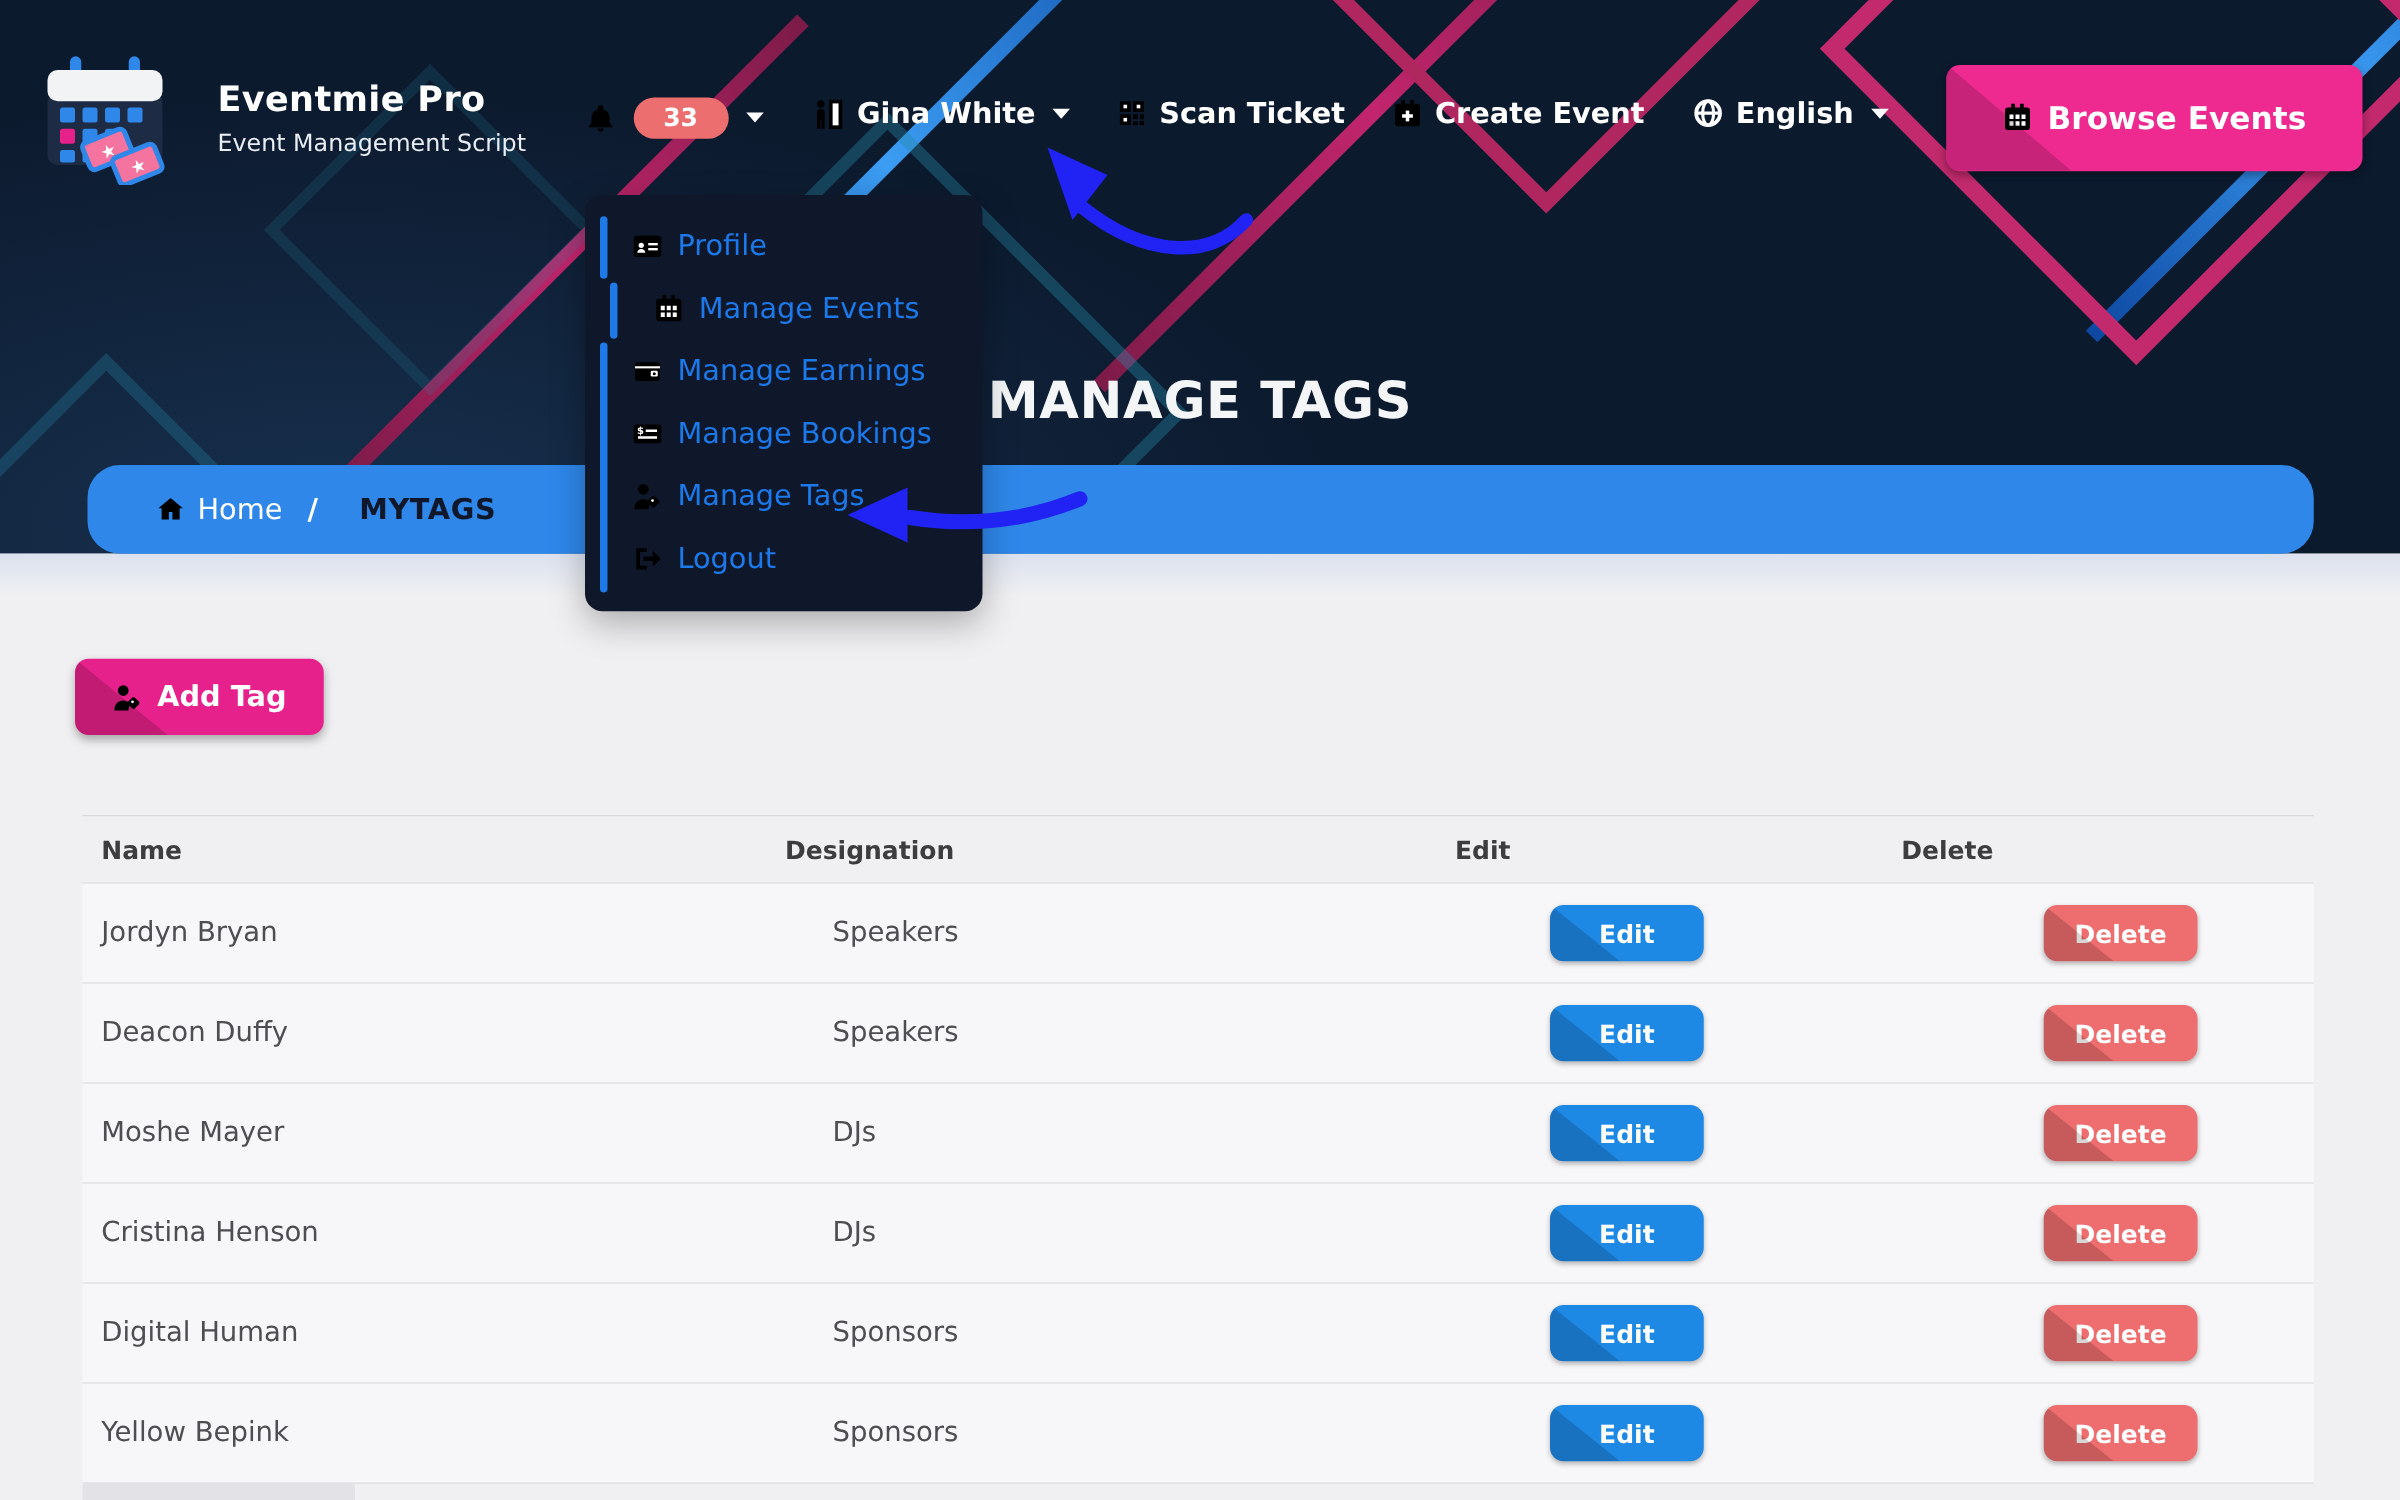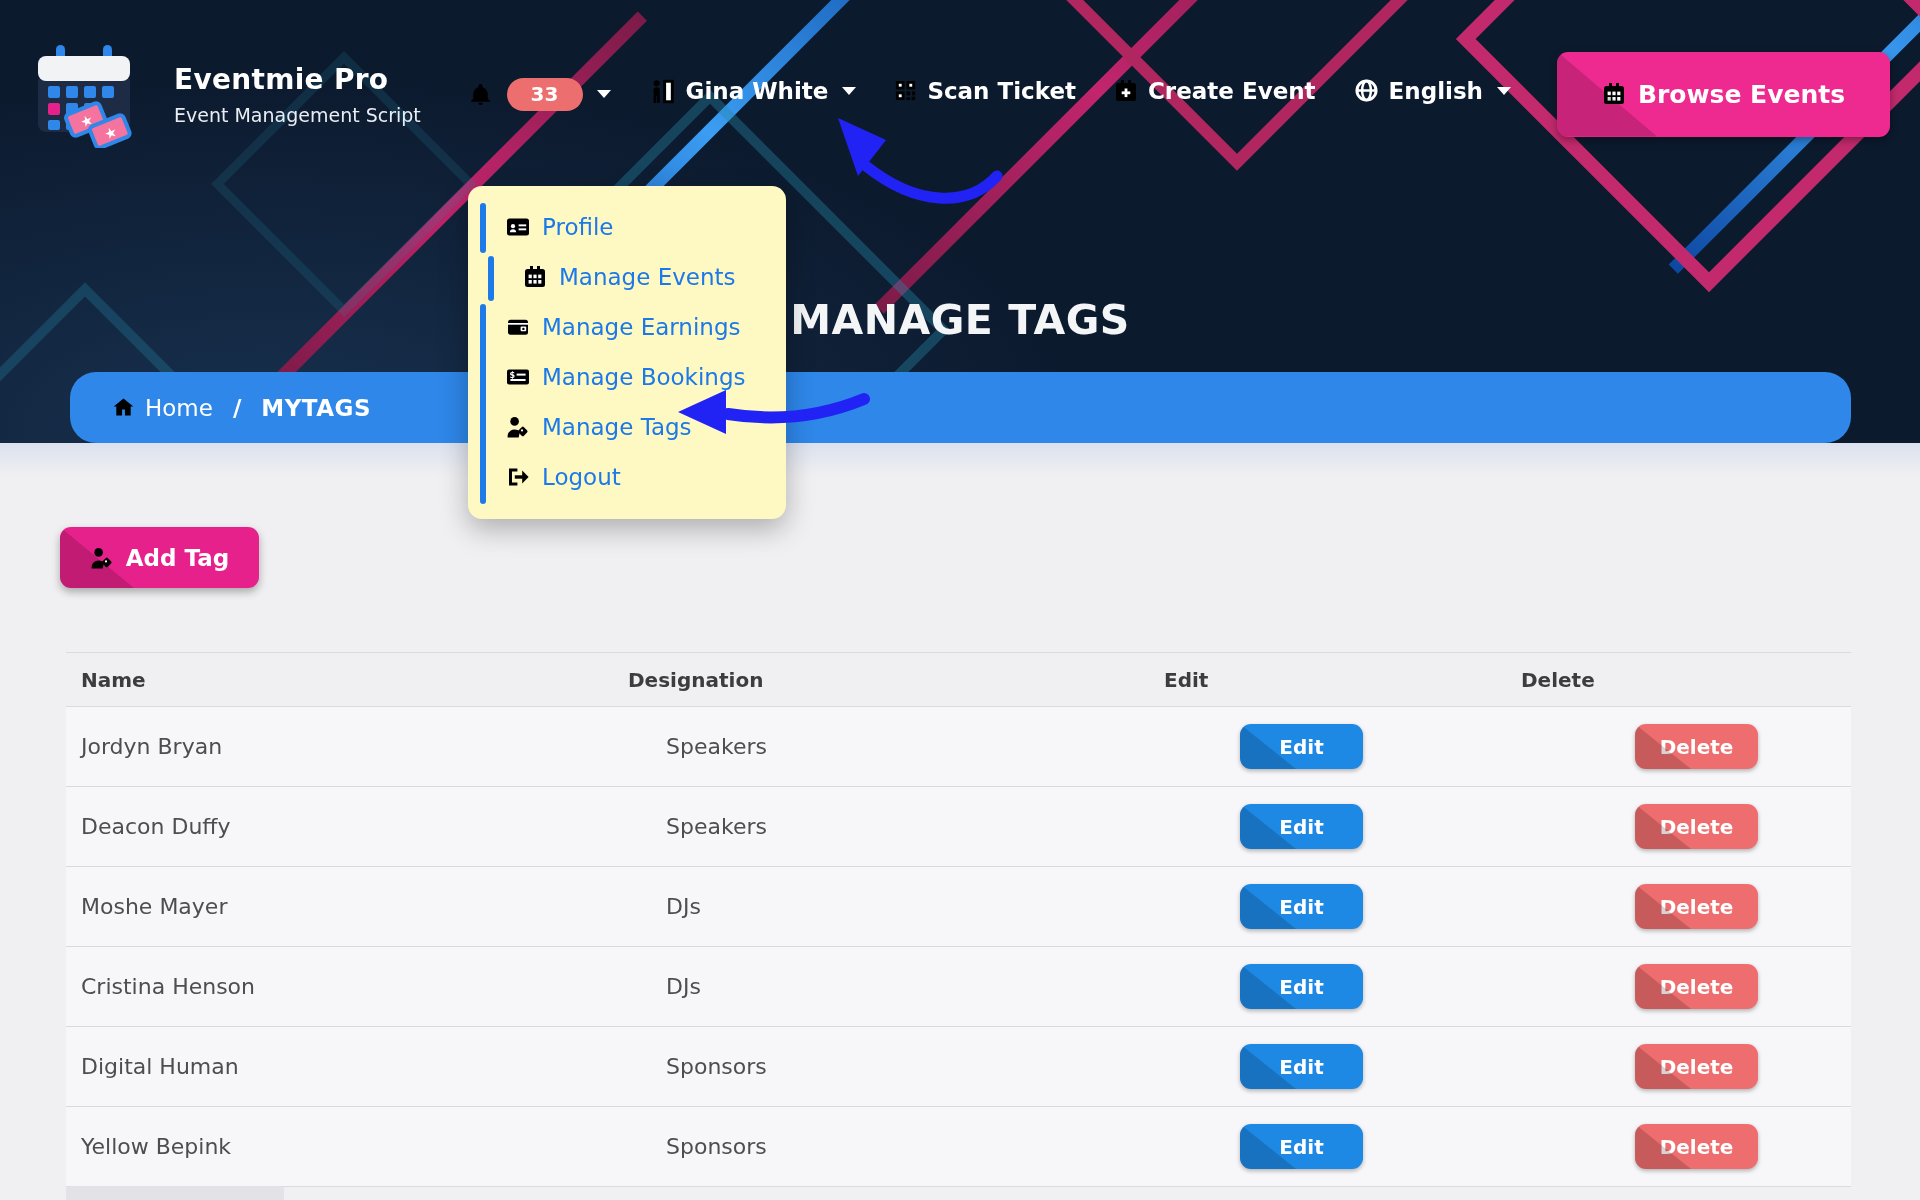--- a/index.html
+++ b/index.html
@@ -41,28 +41,28 @@
        font-size:23px;font-weight:600;box-shadow:0 4px 8px rgba(0,0,0,.3);}
   .btn-edit{width:123px;height:45px;background:#1e88e5;--sh:56px;font-size:20px;font-weight:600;
        box-shadow:0 2px 4px rgba(0,0,0,.28);}
   .btn-del{width:123px;height:45px;background:#ee6d6e;--sh:56px;font-size:20px;font-weight:600;
        box-shadow:0 2px 4px rgba(0,0,0,.28);}
 
   
   .page-title{position:absolute;left:0;right:0;top:296px;text-align:center;color:#f4f5f7;
        font-size:41px;font-weight:800;letter-spacing:.5px;z-index:4;}
   .crumbbar{position:absolute;left:70px;top:372px;width:1781px;height:71px;border-radius:26px;
-       background:#2e87e9;display:flex;align-items:center;padding-left:42px;gap:14px;
+       background:#2e87e9;display:flex;align-items:center;padding-left:55px;gap:14px;
        color:#fff;font-size:23px;z-index:4;box-sizing:border-box;}
   .crumb-home{display:flex;align-items:center;gap:10px;font-weight:500;}
   .crumb-sep{margin:0 6px;font-weight:600;}
-  .crumb-cur{color:#ffffff;font-weight:700;letter-spacing:.5px;}
-
-  
-  .menu{position:absolute;left:468px;top:186px;width:318px;height:333px;background:#fef9c3;
+  .crumb-cur{color:#0f172a;font-weight:700;letter-spacing:.5px;margin-left:13px;}
+
+  
+  .menu{position:absolute;left:468px;top:156px;width:318px;height:333px;background:#0f172a;
        border-radius:14px;box-shadow:0 10px 28px rgba(0,0,0,.28);z-index:20;}
   .menu-bar{position:absolute;width:6px;border-radius:3px;background:#1e7ae8;}
   .mb1{left:12px;top:17px;height:50px;}
   .mb2{left:20px;top:70px;height:45px;}
   .mb3{left:12px;top:118px;height:200px;}
   .menu ul{list-style:none;margin:0;padding:16px 0 0 0;}
   .menu li{height:50px;display:flex;align-items:center;padding-left:38px;gap:12px;
        color:#1b79e9;font-size:23px;font-weight:500;cursor:pointer;}
   .menu li.indent{padding-left:55px;}
   .menu .icon{color:#1b79e9;}

